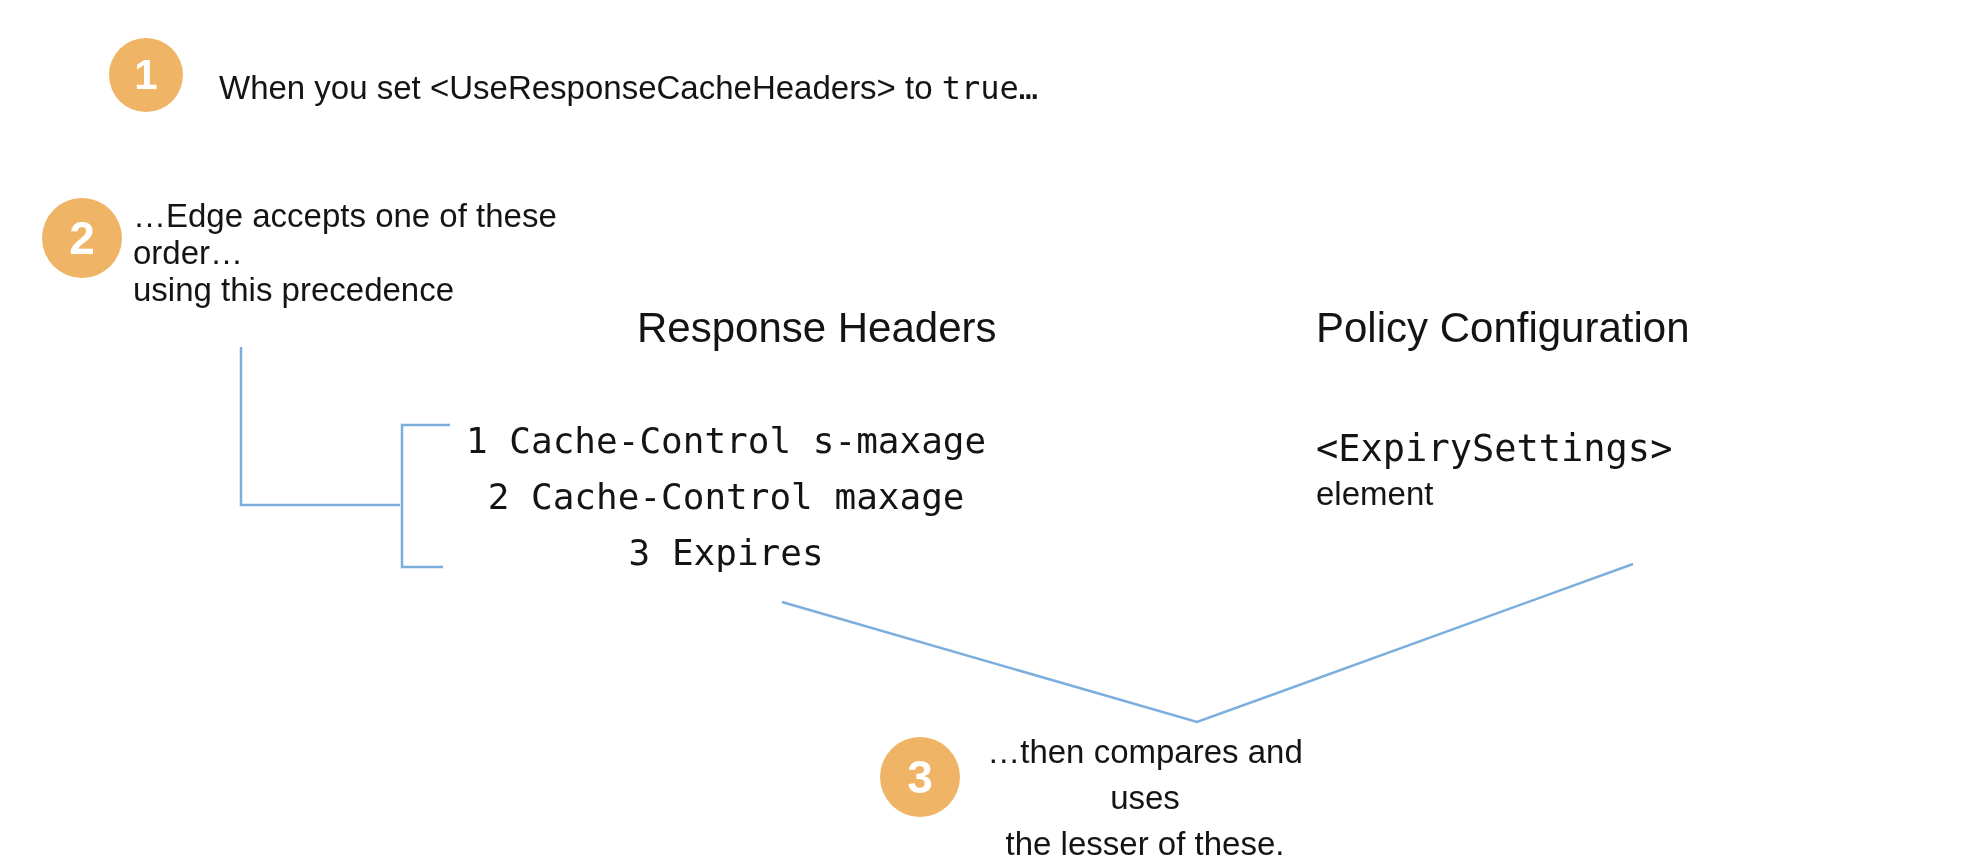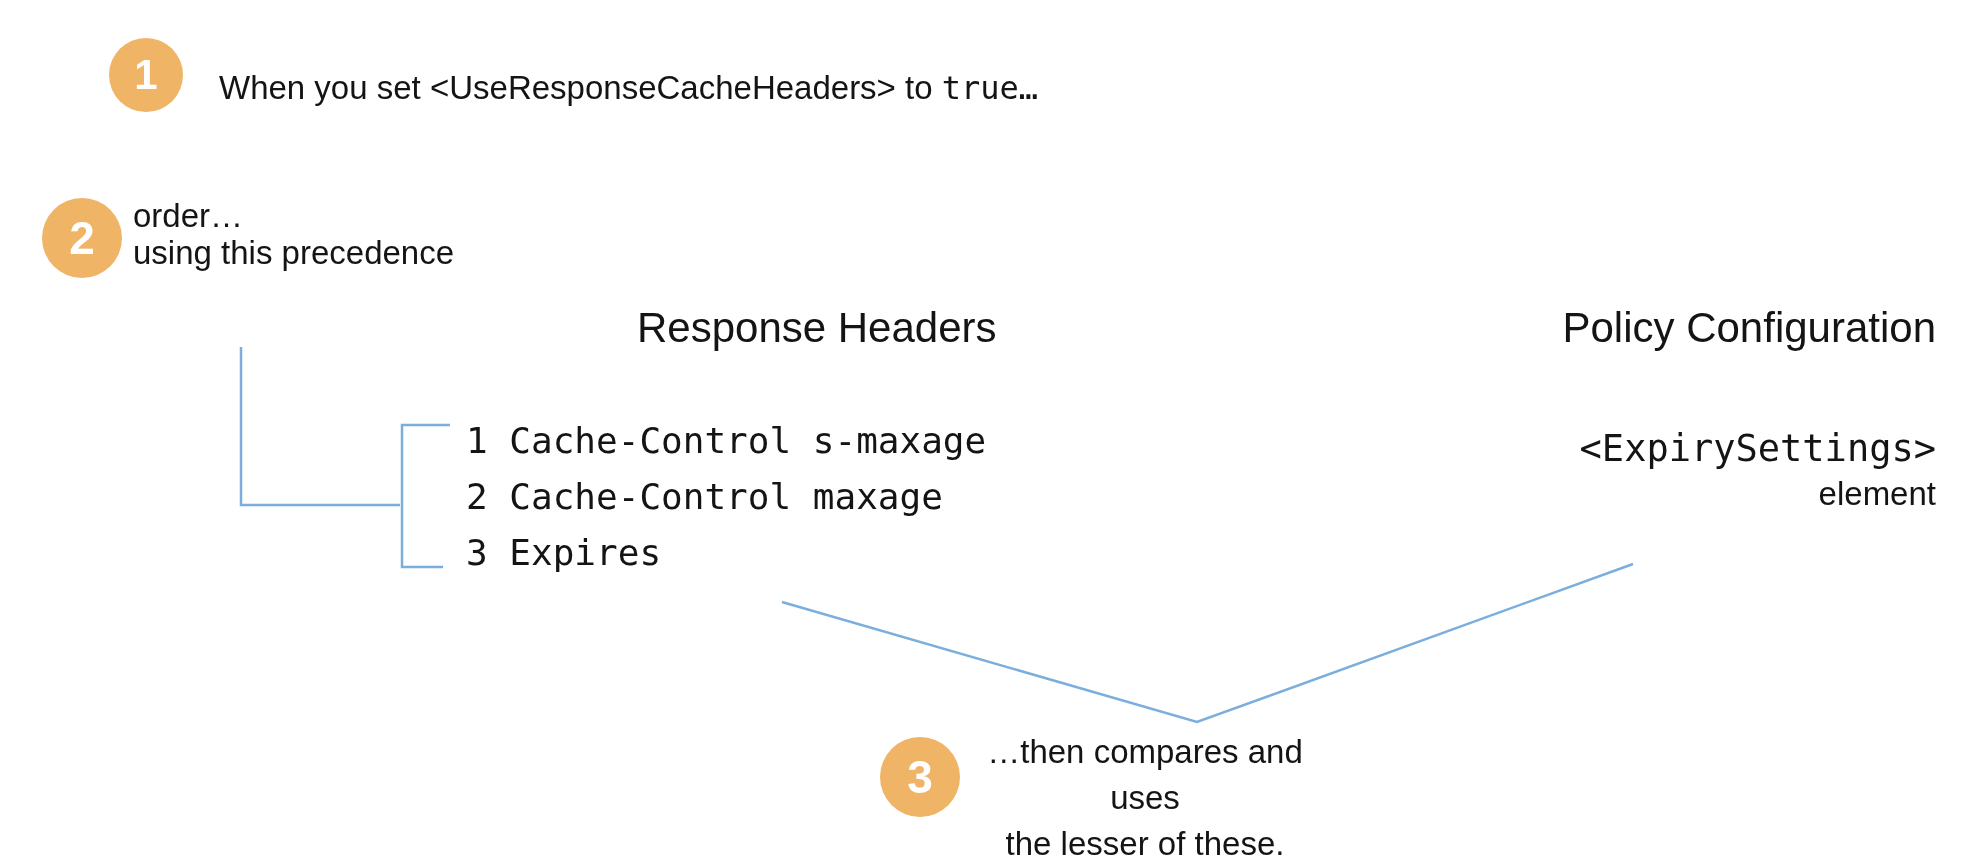--- a/index.html
+++ b/index.html
@@ -37,34 +37,35 @@
   .step2-text{
     position:absolute;left:133px;top:197px;
     font-size:33px;line-height:37px;
   }
   .col-heading{
     position:absolute;
     font-size:42px;line-height:46px;white-space:nowrap;
   }
   .heading-response{left:593px;top:305px;margin-left:44px;}
   .policy-block{
-    position:absolute;left:1456px;top:305px;width:480px;
-    text-align:right;
+    position:absolute;left:1316px;top:305px;width:480px;
+    text-align:left;
   }
   .policy-block .col-heading-inner{font-size:42px;line-height:46px;white-space:nowrap;}
   .policy-code{
     margin-top:76px;
     font-family:"DejaVu Sans Mono",monospace;
     font-size:37px;line-height:44px;white-space:nowrap;
   }
   .policy-caption{font-size:33px;line-height:38px;margin-top:4px;}
   .precedence-list{
     position:absolute;left:466px;top:413px;
     font-family:"DejaVu Sans Mono",monospace;
     font-size:36px;
+    text-align:center;
   }
   .precedence-list .row{height:56px;line-height:56px;white-space:nowrap;}
   .step3-text{
     position:absolute;left:950px;top:729px;width:390px;
     font-size:33px;line-height:46px;text-align:center;
   }
 </style>
 </head>
 <body>
 
@@ -78,20 +79,21 @@
 
   <div class="badge badge-1">
     <span>1</span>
   </div>
   <div class="step1-text"><span>When you set &lt;UseResponseCacheHeaders&gt; to </span><span class="code">true…</span></div>
 
   <div class="badge badge-2">
     <span>2</span>
   </div>
   <div class="step2-text">
+    <div>…Edge accepts one of these</div>
     <div>order…</div>
     <div>using this precedence</div>
   </div>
 
   <div class="col-heading heading-response">Response Headers</div>
 
   <div class="precedence-list">
     <div class="row">1 Cache-Control s-maxage</div>
     <div class="row">2 Cache-Control maxage</div>
     <div class="row">3 Expires</div>

